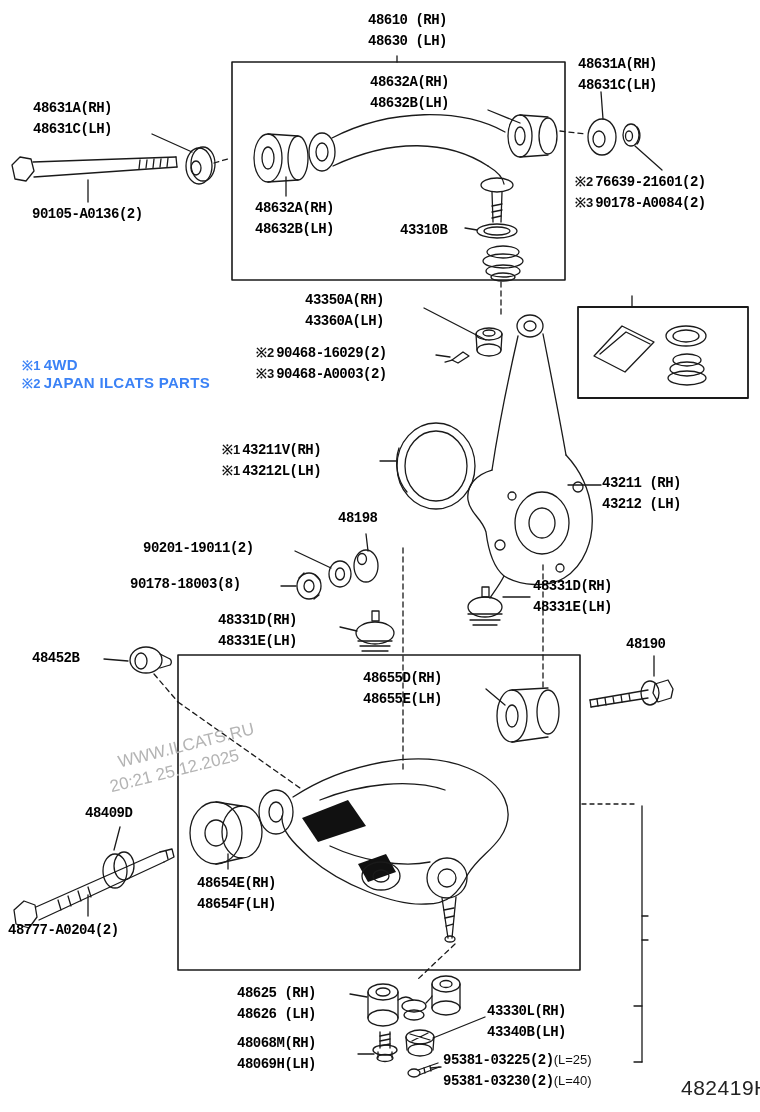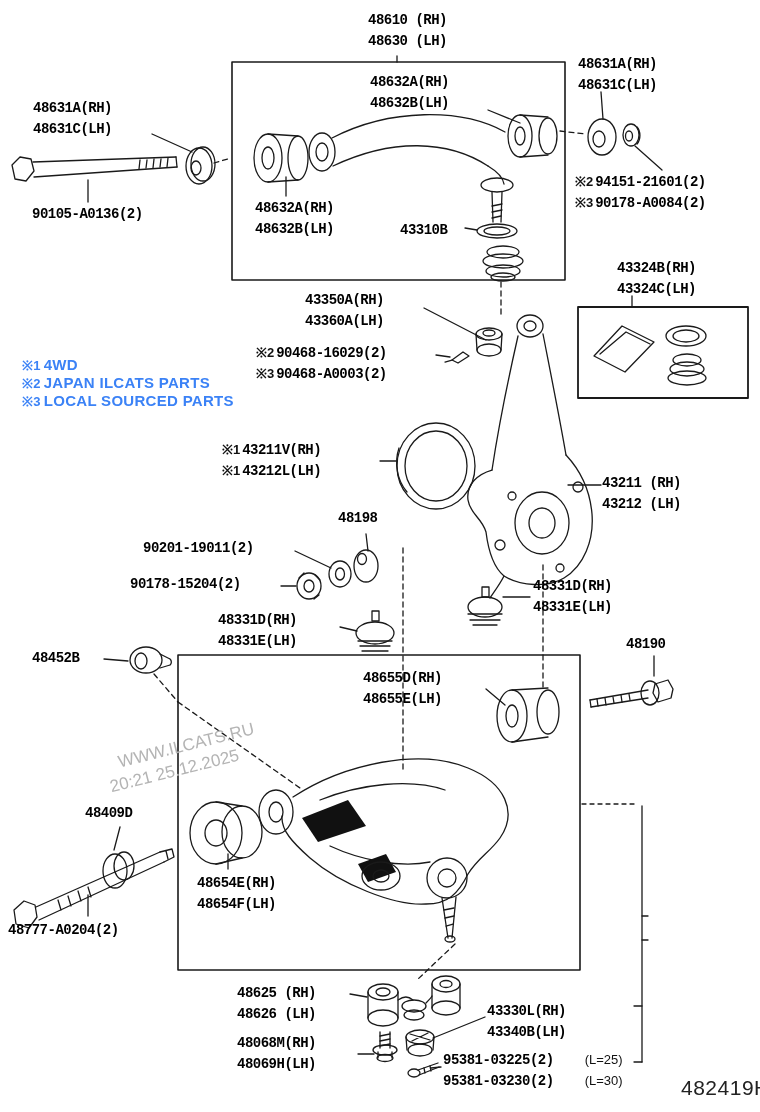--- a/index.html
+++ b/index.html
@@ -5,21 +5,21 @@
   html,body{margin:0;padding:0;background:#ffffff;}
   .canvas{position:relative;width:760px;height:1112px;background:#ffffff;overflow:hidden;
           font-family:"Liberation Sans",sans-serif;}
   svg.art{position:absolute;left:0;top:0;}
   .lbl{position:absolute;white-space:nowrap;}
   .lbl .ln{line-height:21px;height:21px;}
   .pn{font-family:"Liberation Mono",monospace;font-weight:bold;font-size:14px;
       letter-spacing:-0.5px;color:#000;}
   .pre{font-family:"Liberation Sans",sans-serif;font-size:13px;font-weight:bold;color:#111;
        margin-right:2px;}
-  .suffix{font-family:"Liberation Sans",sans-serif;font-size:13px;font-weight:normal;color:#111;margin-left:31px;}
+  .suffix{font-family:"Liberation Sans",sans-serif;font-size:13px;font-weight:normal;color:#111;}
   .notes .ln{line-height:18px;height:18px;font-size:15px;color:#3b82f6;font-weight:bold;
              letter-spacing:0.3px;}
   .notes .npre{font-size:13px;font-weight:bold;margin-right:3px;}
   .watermark{position:absolute;left:116px;top:752px;color:#b4b4b4;font-size:17px;
              transform:rotate(-14deg);transform-origin:left top;line-height:22px;}
   .code{position:absolute;left:681px;top:1076px;font-size:21px;color:#222;letter-spacing:0.5px;}
 </style>
 </head>
 <body>
 
@@ -312,52 +312,47 @@
     <div class="ln"><span class="pn">48632A(RH)</span></div>
     <div class="ln"><span class="pn">48632B(LH)</span></div>
   </div>
 
   <div class="lbl" style="left:578px;top:52px">
     <div class="ln"><span class="pn">48631A(RH)</span></div>
     <div class="ln"><span class="pn">48631C(LH)</span></div>
   </div>
 
   <div class="lbl" style="left:575px;top:170px">
-    <div class="ln"><span class="pre">※2</span><span class="pn">94151-21601(2)</span></div>
+    <div class="ln"><span class="pre">※2</span><span class="pn">76639-21601(2)</span></div>
     <div class="ln"><span class="pre">※3</span><span class="pn">90178-A0084(2)</span></div>
   </div>
 
   <div class="lbl" style="left:255px;top:196px">
     <div class="ln"><span class="pn">48632A(RH)</span></div>
     <div class="ln"><span class="pn">48632B(LH)</span></div>
   </div>
 
   <div class="lbl" style="left:400px;top:218px">
     <div class="ln"><span class="pn">43310B</span></div>
   </div>
 
-  <div class="lbl" style="left:617px;top:256px">
-    <div class="ln"><span class="pn">43324B(RH)</span></div>
-    <div class="ln"><span class="pn">43324C(LH)</span></div>
-  </div>
 
   <div class="lbl" style="left:305px;top:288px">
     <div class="ln"><span class="pn">43350A(RH)</span></div>
     <div class="ln"><span class="pn">43360A(LH)</span></div>
   </div>
 
   <div class="lbl" style="left:256px;top:341px">
     <div class="ln"><span class="pre">※2</span><span class="pn">90468-16029(2)</span></div>
     <div class="ln"><span class="pre">※3</span><span class="pn">90468-A0003(2)</span></div>
   </div>
 
   <div class="lbl notes" style="left:22px;top:356px">
     <div class="ln"><span class="npre">※1</span><span>4WD</span></div>
     <div class="ln"><span class="npre">※2</span><span>JAPAN ILCATS PARTS</span></div>
-    <div class="ln"><span class="npre">※3</span><span>LOCAL SOURCED PARTS</span></div>
   </div>
 
   <div class="lbl" style="left:222px;top:438px">
     <div class="ln"><span class="pre">※1</span><span class="pn">43211V(RH)</span></div>
     <div class="ln"><span class="pre">※1</span><span class="pn">43212L(LH)</span></div>
   </div>
 
   <div class="lbl" style="left:602px;top:471px">
     <div class="ln"><span class="pn">43211 (RH)</span></div>
     <div class="ln"><span class="pn">43212 (LH)</span></div>
@@ -365,21 +360,21 @@
 
   <div class="lbl" style="left:338px;top:506px">
     <div class="ln"><span class="pn">48198</span></div>
   </div>
 
   <div class="lbl" style="left:143px;top:536px">
     <div class="ln"><span class="pn">90201-19011(2)</span></div>
   </div>
 
   <div class="lbl" style="left:130px;top:572px">
-    <div class="ln"><span class="pn">90178-15204(2)</span></div>
+    <div class="ln"><span class="pn">90178-18003(8)</span></div>
   </div>
 
   <div class="lbl" style="left:533px;top:574px">
     <div class="ln"><span class="pn">48331D(RH)</span></div>
     <div class="ln"><span class="pn">48331E(LH)</span></div>
   </div>
 
   <div class="lbl" style="left:218px;top:608px">
     <div class="ln"><span class="pn">48331D(RH)</span></div>
     <div class="ln"><span class="pn">48331E(LH)</span></div>
@@ -422,21 +417,21 @@
     <div class="ln"><span class="pn">43340B(LH)</span></div>
   </div>
 
   <div class="lbl" style="left:237px;top:1031px">
     <div class="ln"><span class="pn">48068M(RH)</span></div>
     <div class="ln"><span class="pn">48069H(LH)</span></div>
   </div>
 
   <div class="lbl" style="left:443px;top:1048px">
     <div class="ln"><span class="pn">95381-03225(2)</span><span class="suffix">(L=25)</span></div>
-    <div class="ln"><span class="pn">95381-03230(2)</span><span class="suffix">(L=30)</span></div>
+    <div class="ln"><span class="pn">95381-03230(2)</span><span class="suffix">(L=40)</span></div>
   </div>
 
   <div class="watermark">
     <div>WWW.ILCATS.RU</div>
     <div style="margin-left:-14px">20:21 25.12.2025</div>
   </div>
 
   <div class="code">482419H</div>
 
 </div>

